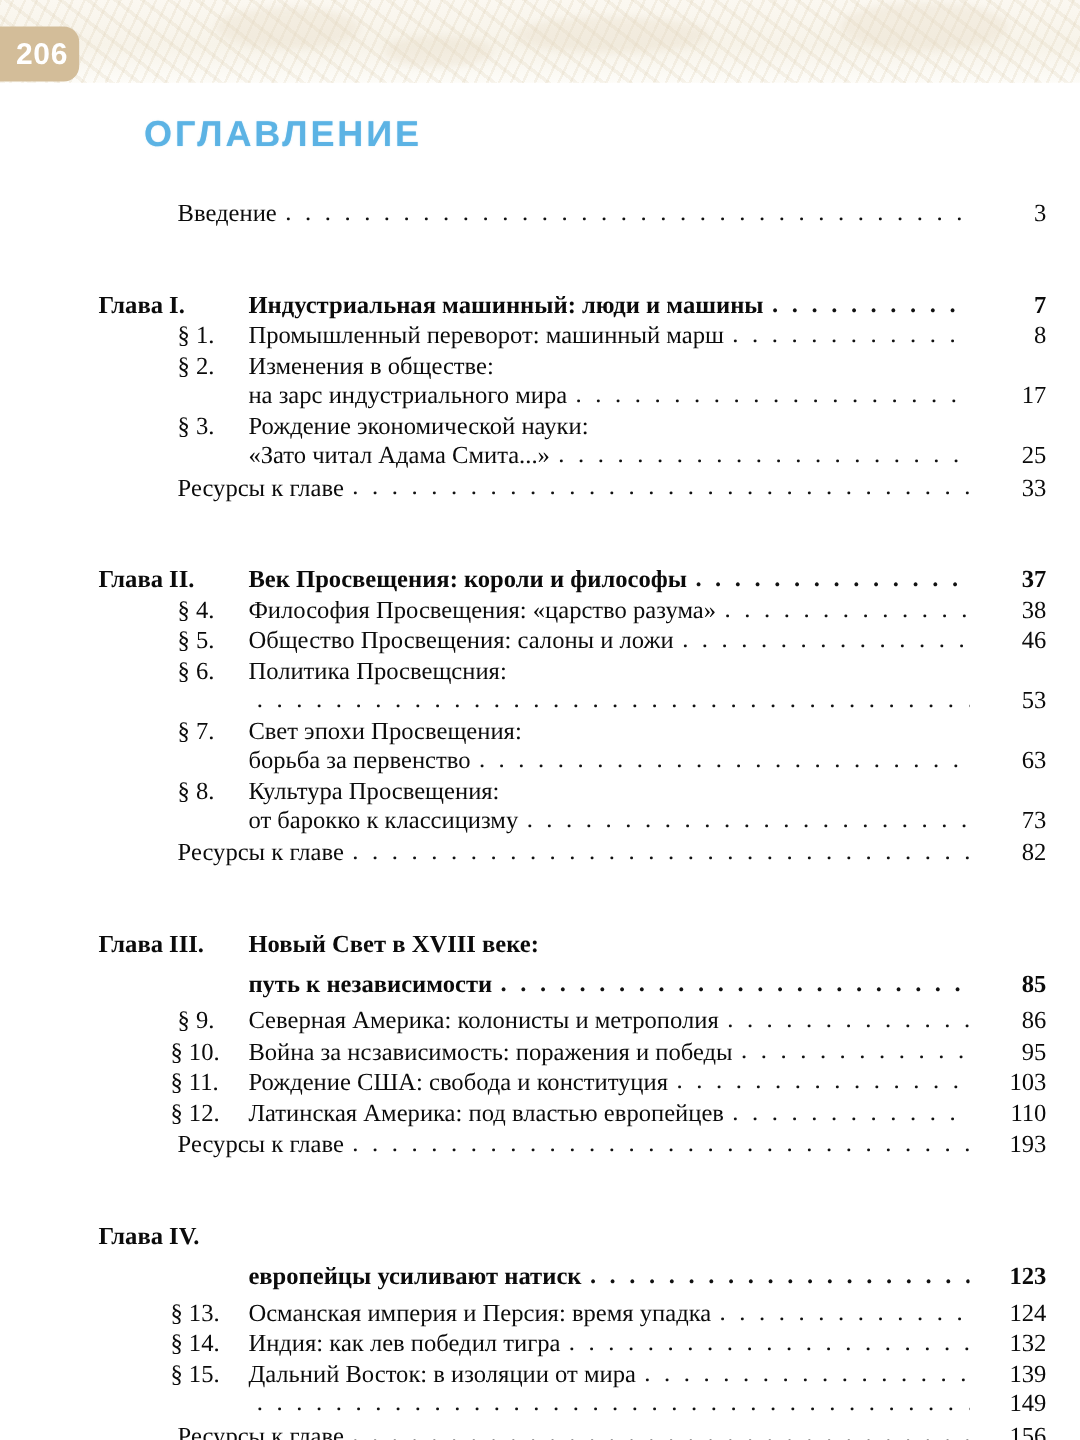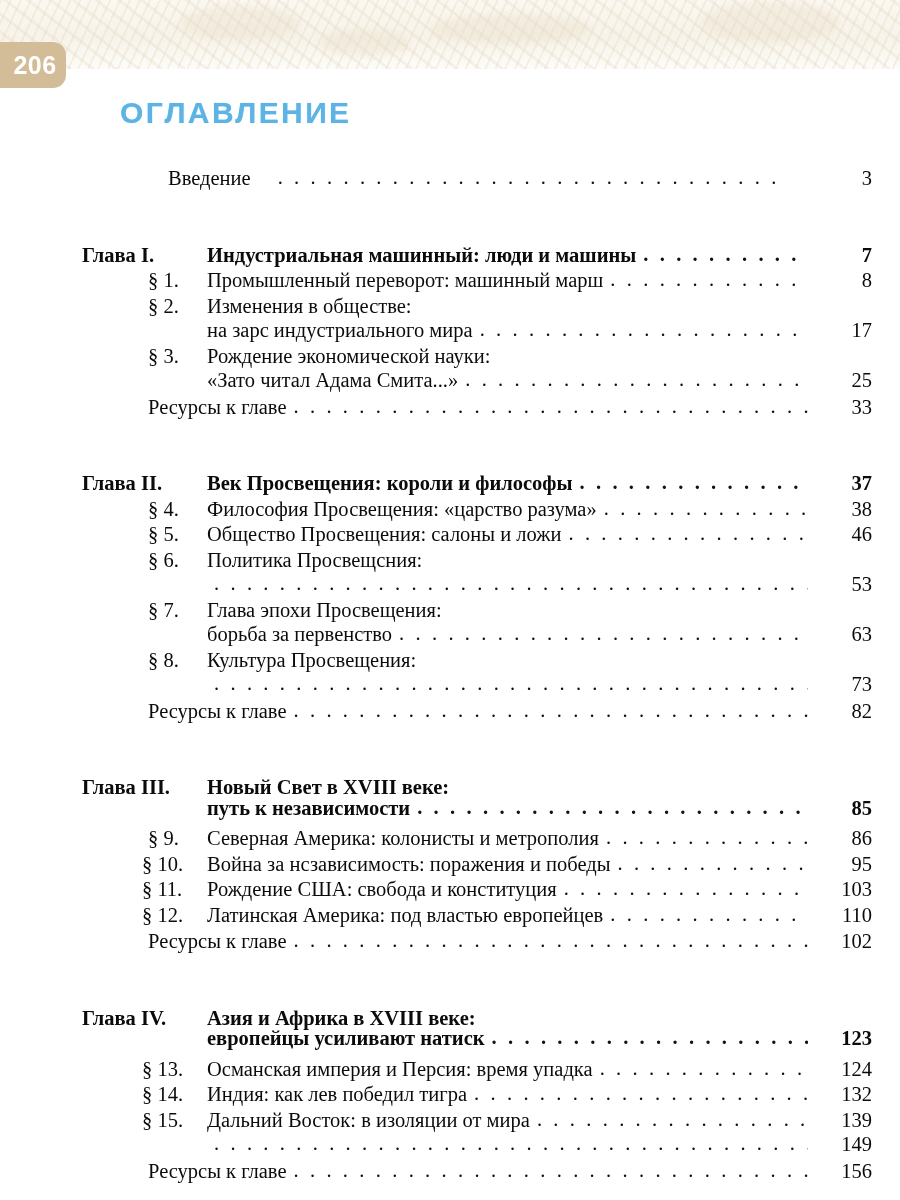--- a/index.html
+++ b/index.html
@@ -48,21 +48,20 @@
     top: 22px;
     left: 0;
     width: 66px;
     height: 46px;
     background: #d3bd99;
     border-top-right-radius: 13px;
     border-bottom-right-radius: 13px;
     display: flex;
     align-items: center;
     justify-content: center;
-    margin-top: 20px;
   }
   .page-badge-label {
     font-family: "Liberation Sans", sans-serif;
     font-weight: bold;
     font-size: 25px;
     color: #ffffff;
     letter-spacing: 0.5px;
     line-height: 1;
     padding-left: 4px;
   }
@@ -118,21 +117,20 @@
   }
   .col-page {
     flex: 0 0 58px;
     text-align: right;
     white-space: nowrap;
   }
 
   
   .row-intro {
     margin-bottom: 0;
-    gap: 20px;
   }
   .row-intro .col-label {
     width: 66px;
   }
   .row-intro .col-title {
     padding-left: 0;
   }
 
   
   .chapter-group {
@@ -144,21 +142,21 @@
     font-weight: bold;
   }
   .row-chapter .col-label {
     width: 125px;
   }
   .row-chapter .col-title {
     padding-left: 0;
   }
   .row-chapter-cont {
     font-weight: bold;
-    margin-top: 0;
+    margin-top: 13px;
   }
   .row-chapter-cont .col-label {
     width: 125px;
   }
 
   
   .row-section {
     margin-top: 5px;
   }
   .row-section .col-label {
@@ -296,39 +294,40 @@
       <span class="col-page"></span>
     </div>
     <div class="toc-row row-section-cont">
       <span class="col-label"></span>
       <span class="leader">. . . . . . . . . . . . . . . . . . . . . . . . . . . . . . . . . . . . . . . . . . . . . . . . . . . . . . . . . . . . . . . . .</span>
       <span class="col-page">53</span>
     </div>
 
     <div class="toc-row row-section no-leader">
       <span class="col-label">§ 7.</span>
-      <span class="col-title">Глава эпохи Просвещения:</span>
+      <span class="col-title">Свет эпохи Просвещения:</span>
       <span class="leader">. . . . . . . . . . . . . . . . . . . . . . . . . . . . . . . . . . . . . . . . . . . . . . . . . . . . . . . . . . . . . . . . .</span>
       <span class="col-page"></span>
     </div>
     <div class="toc-row row-section-cont">
       <span class="col-label"></span>
       <span class="col-title">борьба за первенство</span>
       <span class="leader">. . . . . . . . . . . . . . . . . . . . . . . . . . . . . . . . . . . . . . . . . . . . . . . . . . . . . . . . . . . . . . . . .</span>
       <span class="col-page">63</span>
     </div>
 
     <div class="toc-row row-section no-leader">
       <span class="col-label">§ 8.</span>
       <span class="col-title">Культура Просвещения:</span>
       <span class="leader">. . . . . . . . . . . . . . . . . . . . . . . . . . . . . . . . . . . . . . . . . . . . . . . . . . . . . . . . . . . . . . . . .</span>
       <span class="col-page"></span>
     </div>
     <div class="toc-row row-section-cont">
       <span class="col-label"></span>
+      <span class="col-title">от барокко к классицизму</span>
       <span class="leader">. . . . . . . . . . . . . . . . . . . . . . . . . . . . . . . . . . . . . . . . . . . . . . . . . . . . . . . . . . . . . . . . .</span>
       <span class="col-page">73</span>
     </div>
 
     <div class="toc-row row-resources">
       <span class="col-label"></span>
       <span class="col-title">Ресурсы к главе</span>
       <span class="leader">. . . . . . . . . . . . . . . . . . . . . . . . . . . . . . . . . . . . . . . . . . . . . . . . . . . . . . . . . . . . . . . . .</span>
       <span class="col-page">82</span>
     </div>
@@ -373,28 +372,27 @@
       <span class="col-label">§ 12.</span>
       <span class="col-title">Латинская Америка: под властью европейцев</span>
       <span class="leader">. . . . . . . . . . . . . . . . . . . . . . . . . . . . . . . . . . . . . . . . . . . . . . . . . . . . . . . . . . . . . . . . .</span>
       <span class="col-page">110</span>
     </div>
 
     <div class="toc-row row-resources">
       <span class="col-label"></span>
       <span class="col-title">Ресурсы к главе</span>
       <span class="leader">. . . . . . . . . . . . . . . . . . . . . . . . . . . . . . . . . . . . . . . . . . . . . . . . . . . . . . . . . . . . . . . . .</span>
-      <span class="col-page">102</span>
+      <span class="col-page">193</span>
     </div>
   </div>
 
   <div class="chapter-group">
     <div class="toc-row row-chapter no-leader">
       <span class="col-label">Глава IV.</span>
-      <span class="col-title">Азия и Африка в XVIII веке:</span>
       <span class="leader">. . . . . . . . . . . . . . . . . . . . . . . . . . . . . . . . . . . . . . . . . . . . . . . . . . . . . . . . . . . . . . . . .</span>
       <span class="col-page"></span>
     </div>
     <div class="toc-row row-chapter-cont">
       <span class="col-label"></span>
       <span class="col-title">европейцы усиливают натиск</span>
       <span class="leader">. . . . . . . . . . . . . . . . . . . . . . . . . . . . . . . . . . . . . . . . . . . . . . . . . . . . . . . . . . . . . . . . .</span>
       <span class="col-page">123</span>
     </div>
 

